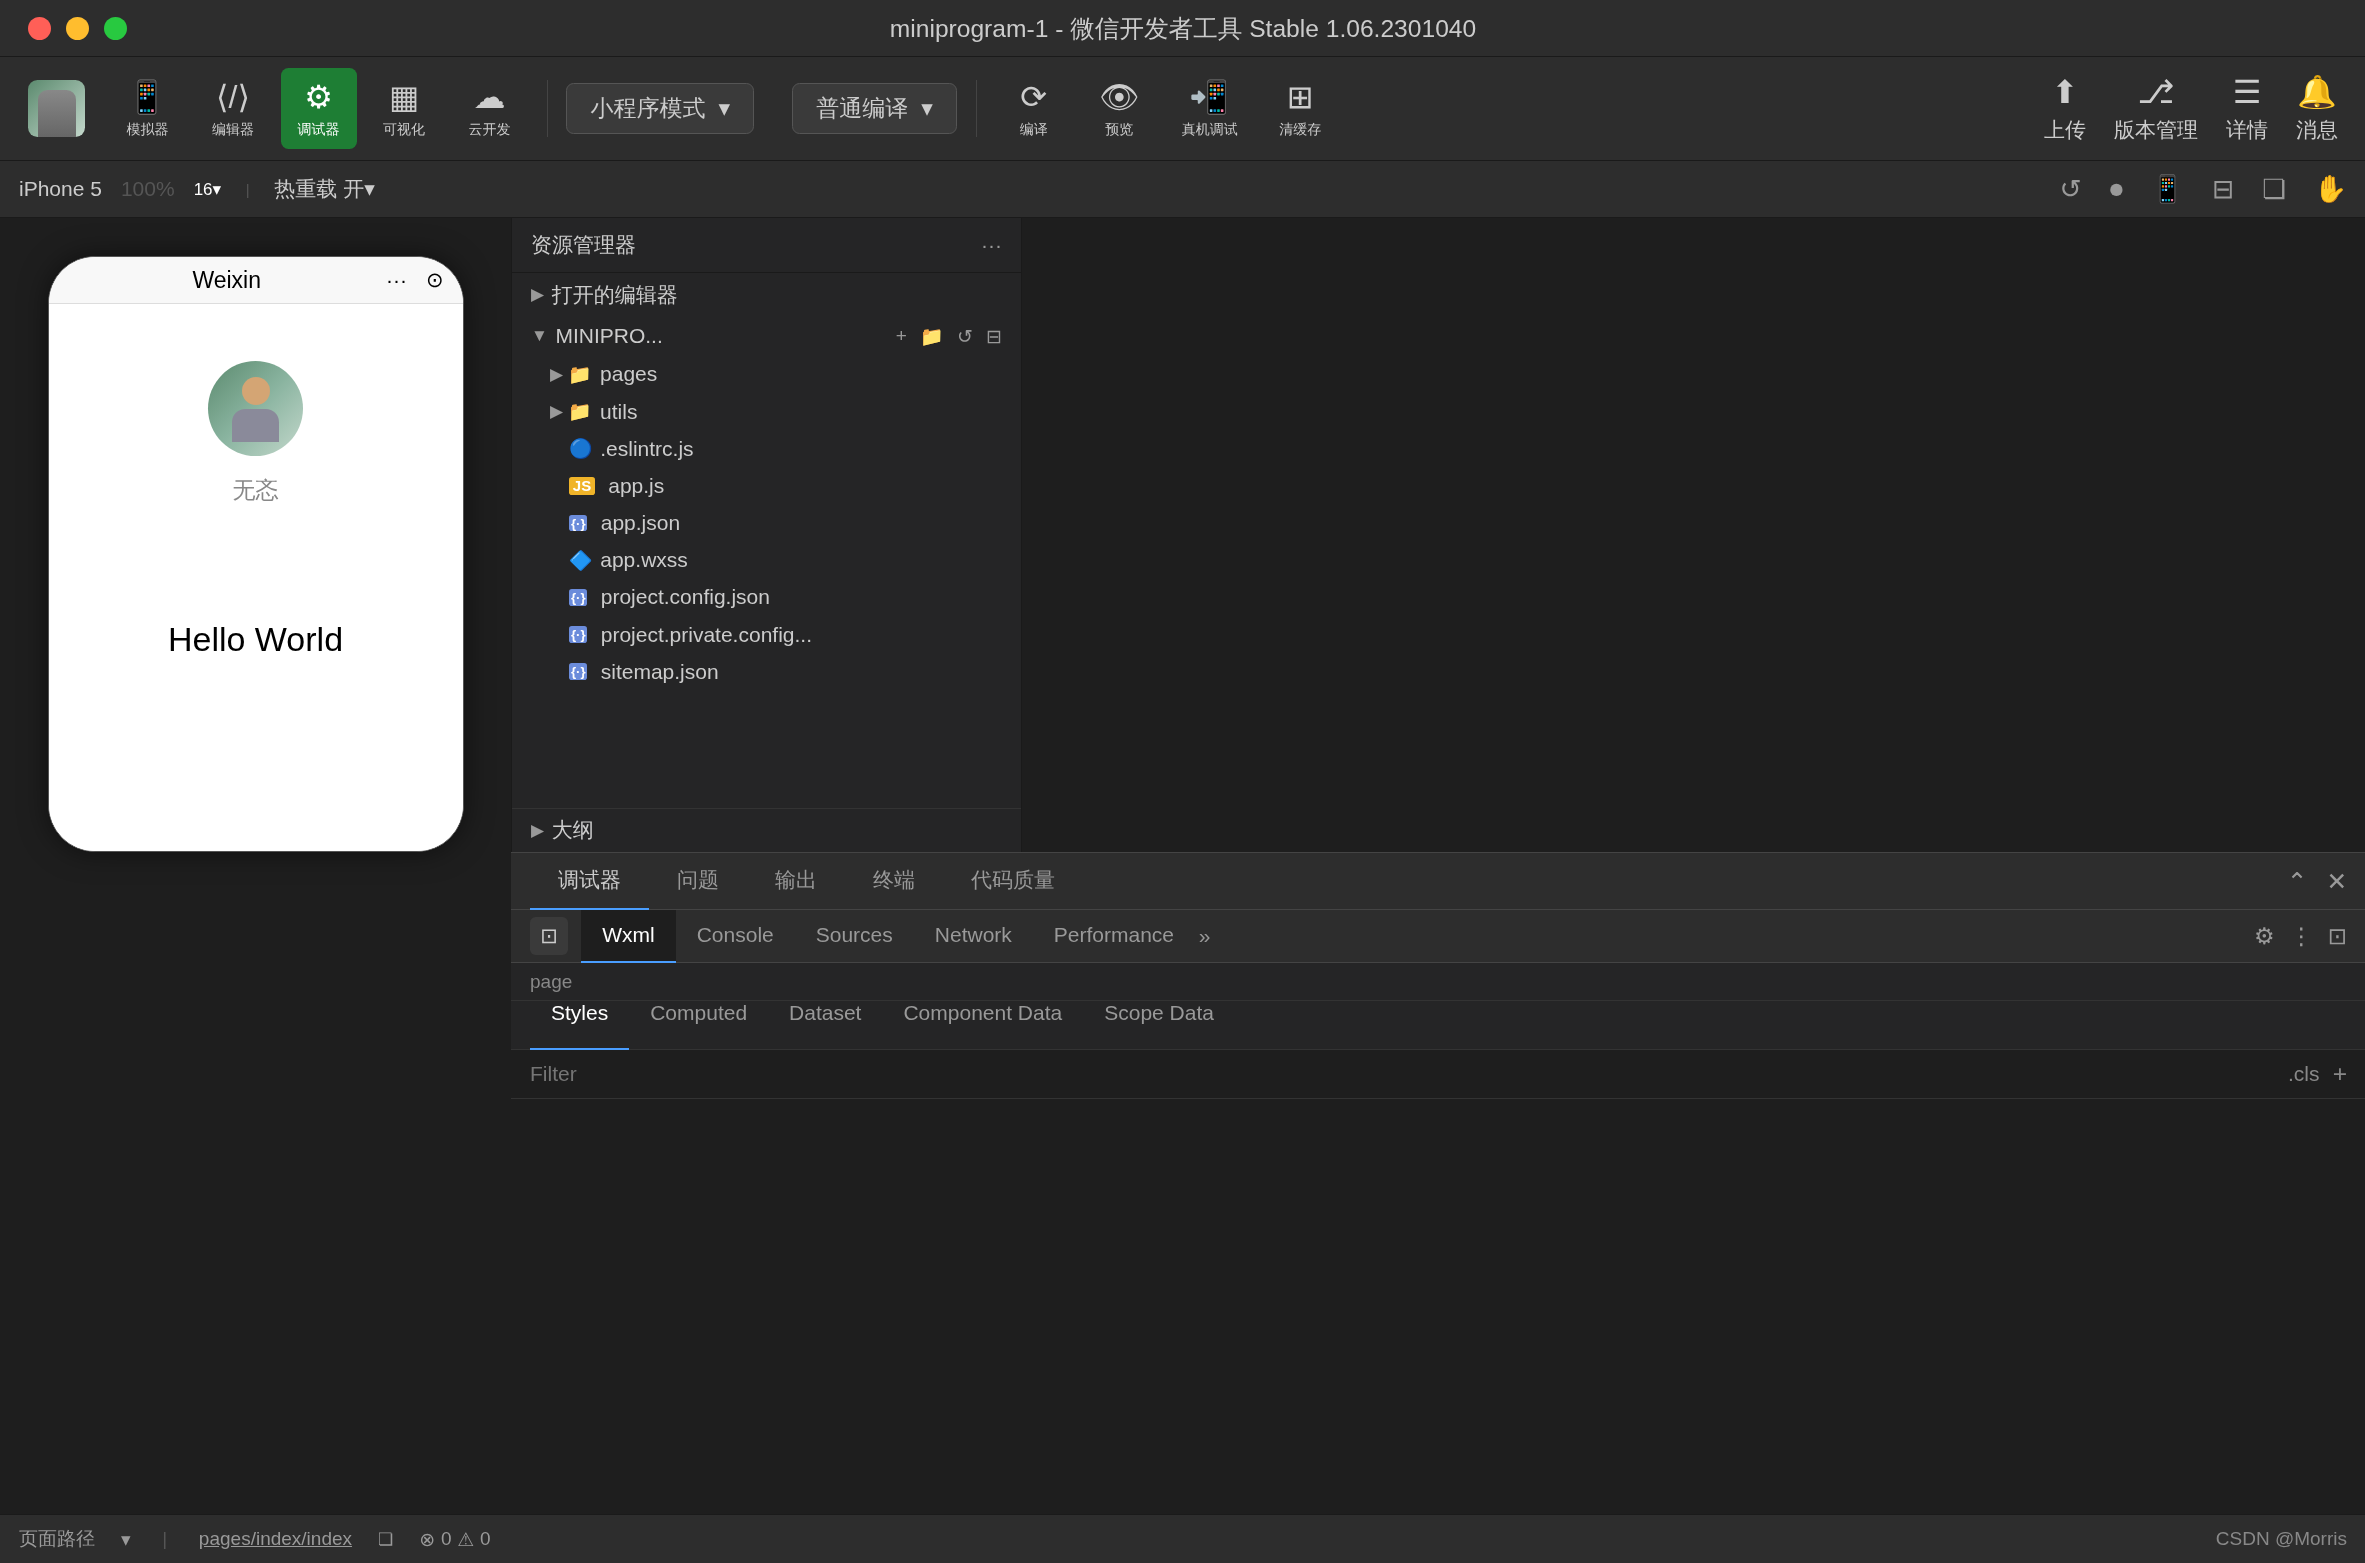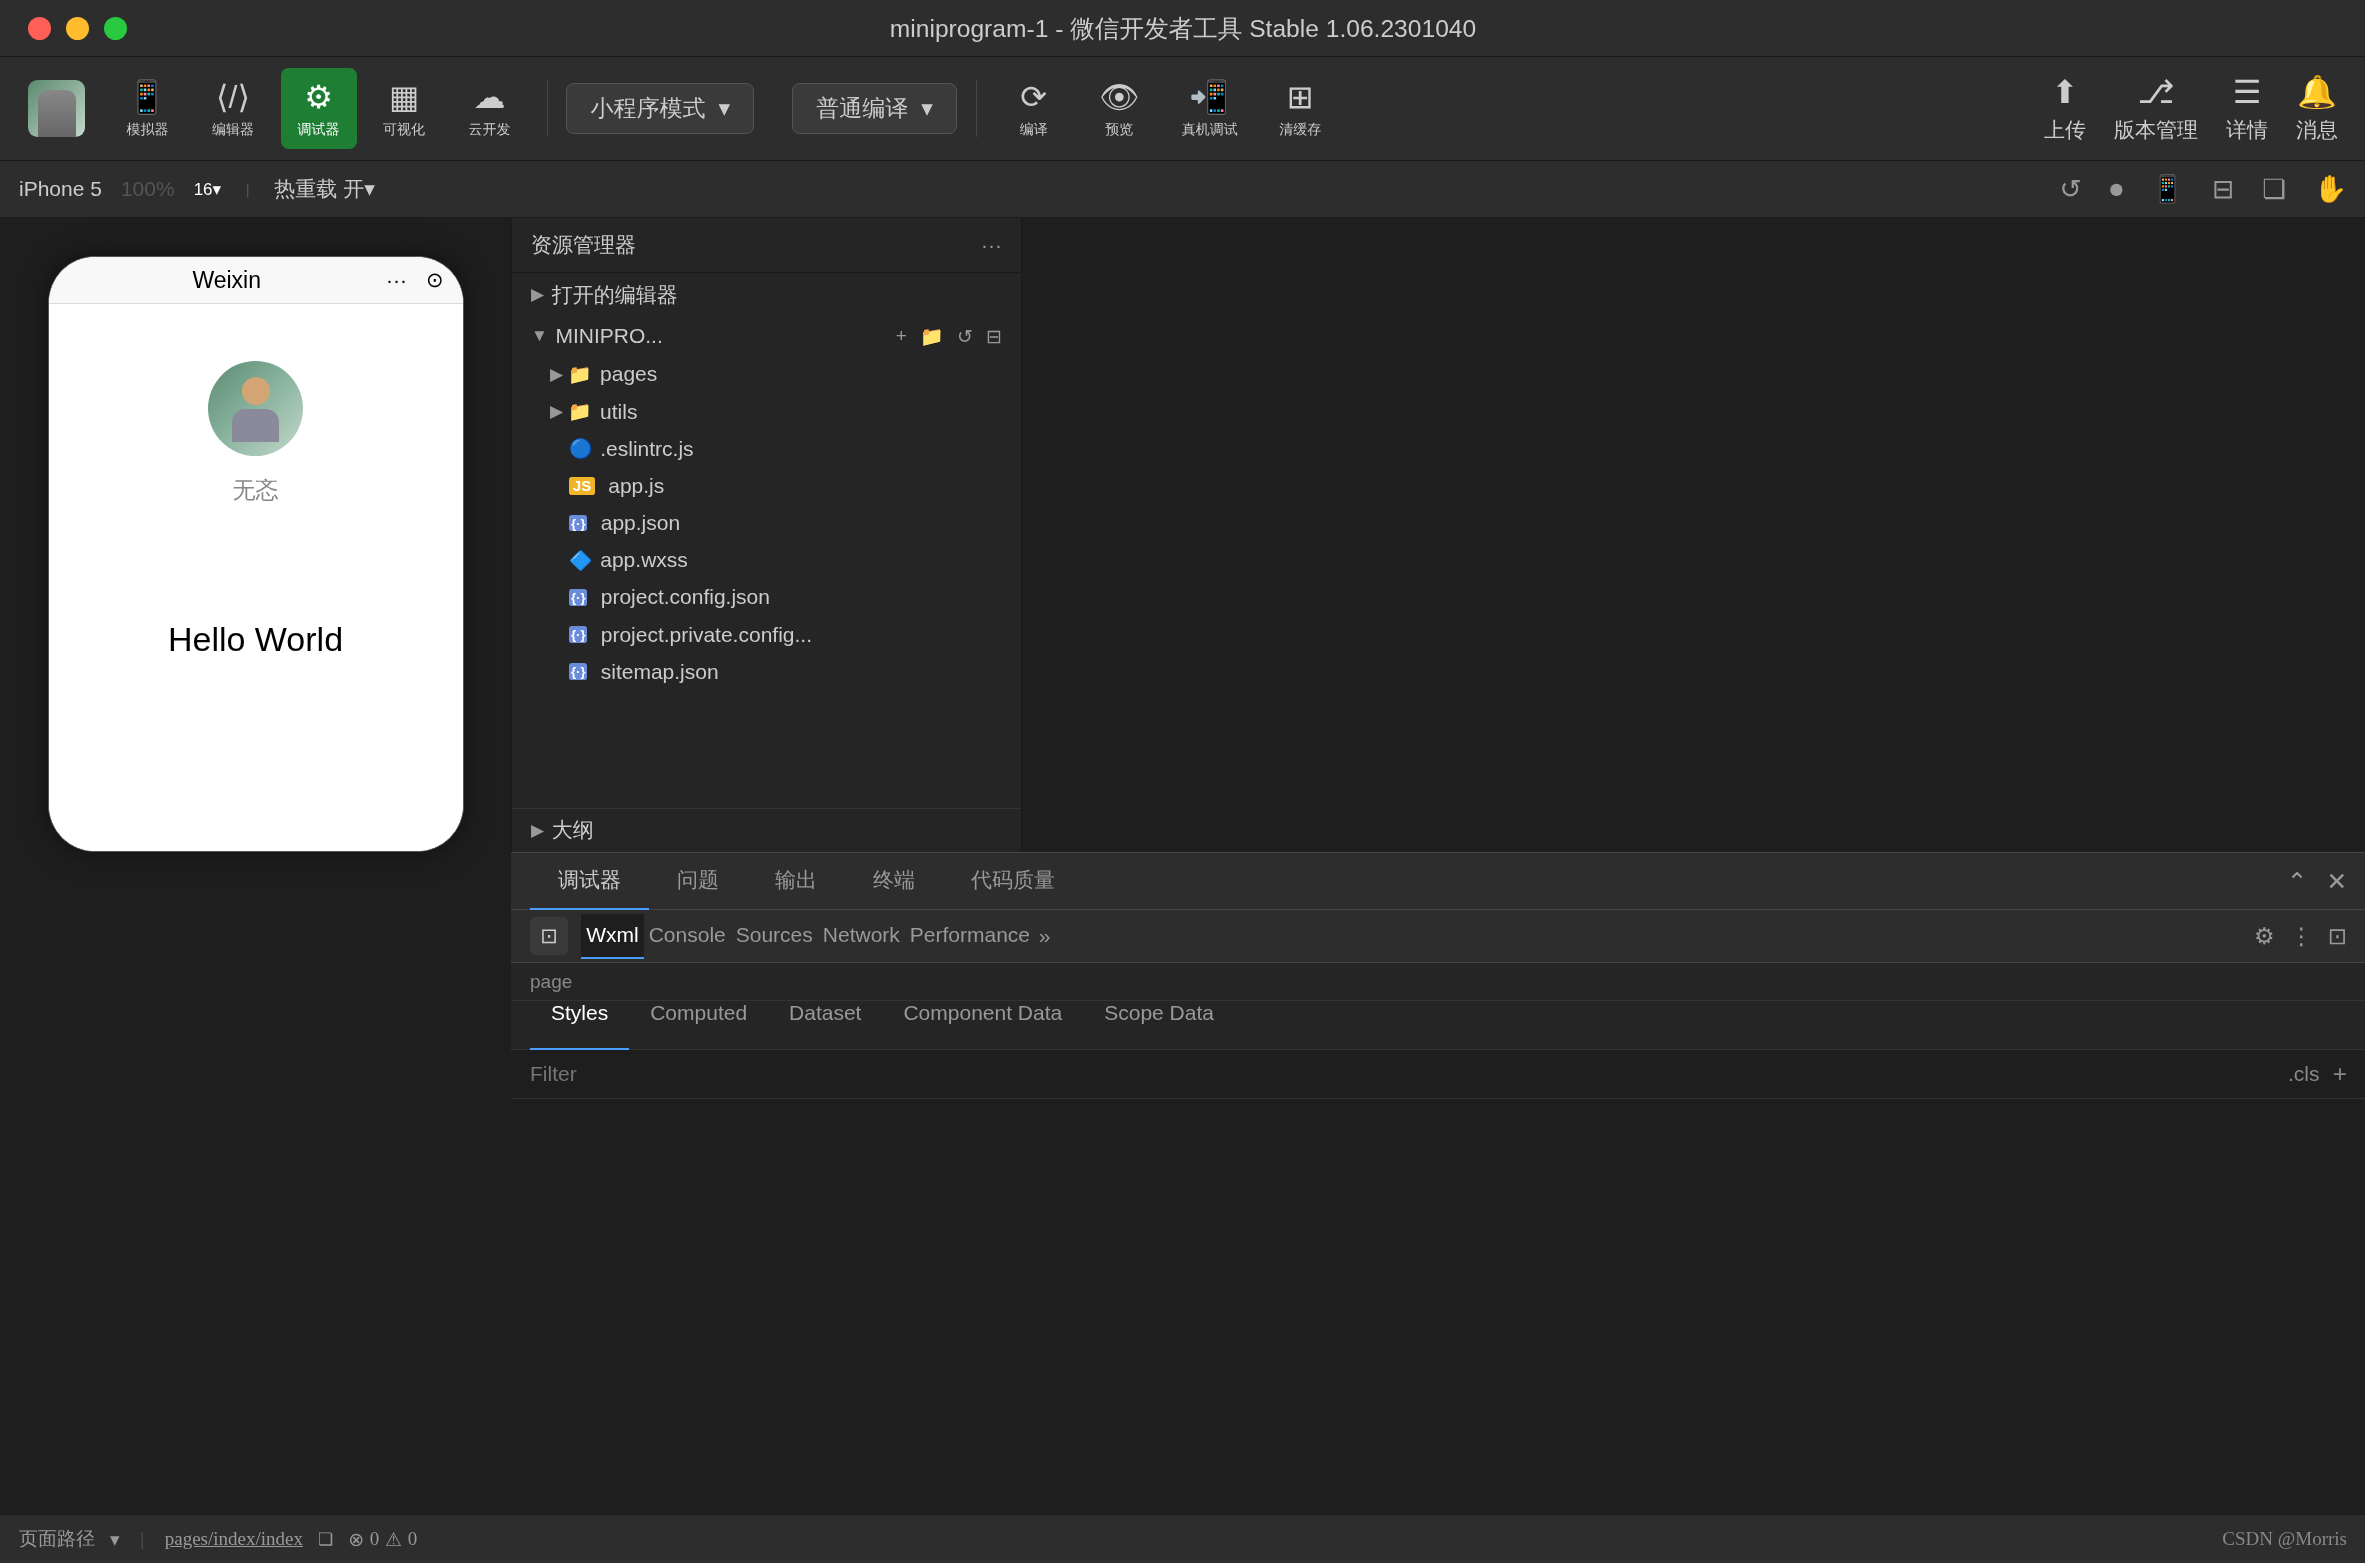--- a/index.html
+++ b/index.html
@@ -325,22 +325,22 @@
       align-items: center;
       justify-content: center;
       border-radius: 5.7px;
       background: #3a3a3a;
       margin-right: 13.2px;
       color: #ccc;
       font-size: 21px;
       cursor: pointer;
     }
     .devtools-inner-tab {
-      padding: 0 5px;
-      height: 45px;
+      padding: 0 21px;
+      height: 53px;
       display: flex;
       align-items: center;
       font-size: 21px;
       color: #999;
       cursor: pointer;
       border-bottom: 2.8px solid transparent;
     }
     .devtools-inner-tab.active {
       color: #fff;
       background: #1e1e1e;
@@ -435,22 +435,21 @@
       left: 0;
       right: 0;
       height: 49px;
       background: #2d2d2d;
       display: flex;
       align-items: center;
       padding: 0 19px;
       border-top: 0.9px solid #1a1a1a;
       font-size: 19px;
       color: #999;
-      gap: 15px;
-      font-family: Liberation Serif, serif;
+      gap: 26px;
     }
     .statusbar-right {
       margin-left: auto;
       color: #888;
       font-size: 19px;
     }
     .path-link { color: #999; cursor: pointer; text-decoration: underline; font-size: 19px; }
     .status-errors { display: flex; align-items: center; gap: 5.7px; }
     .status-icon { font-size: 19px; }
 

